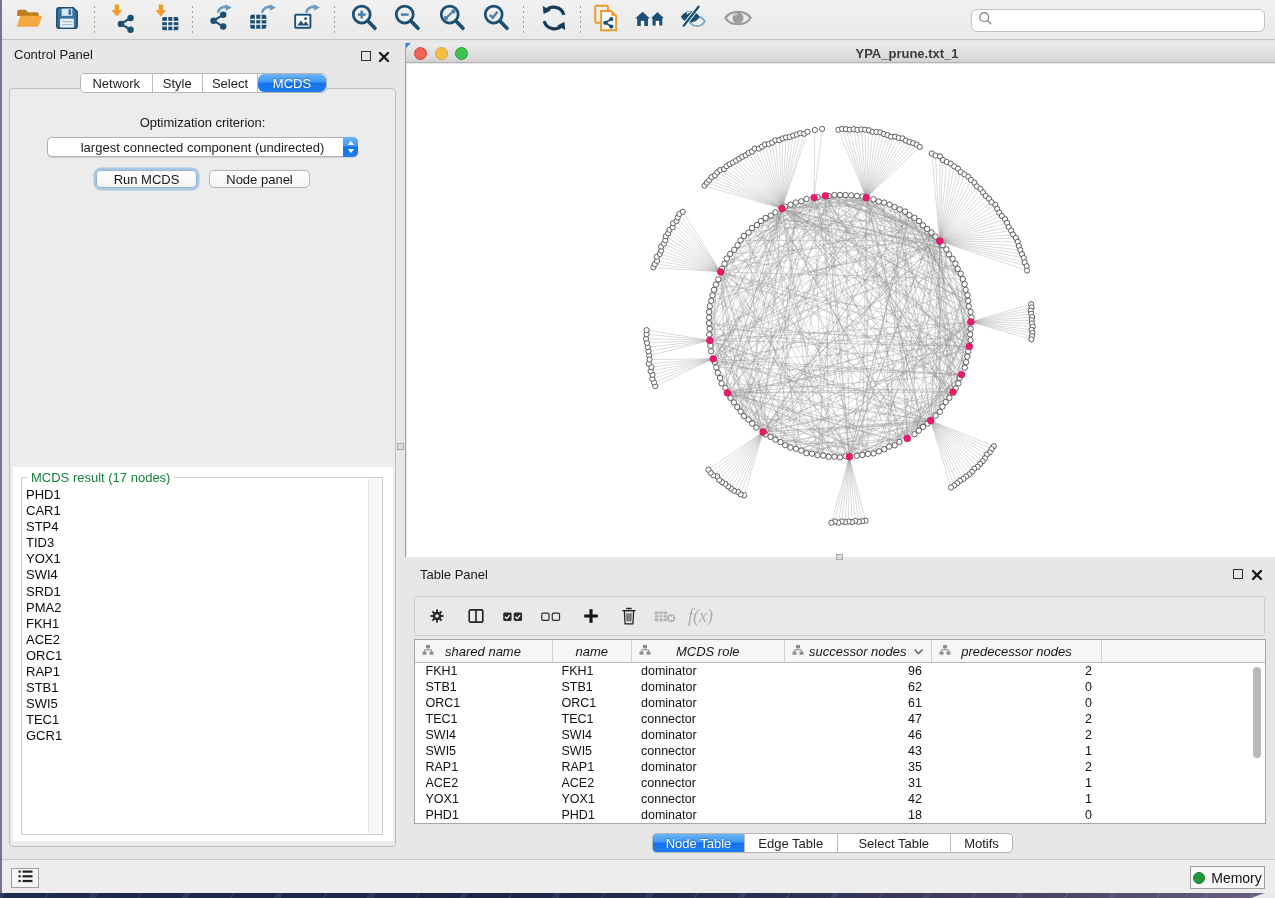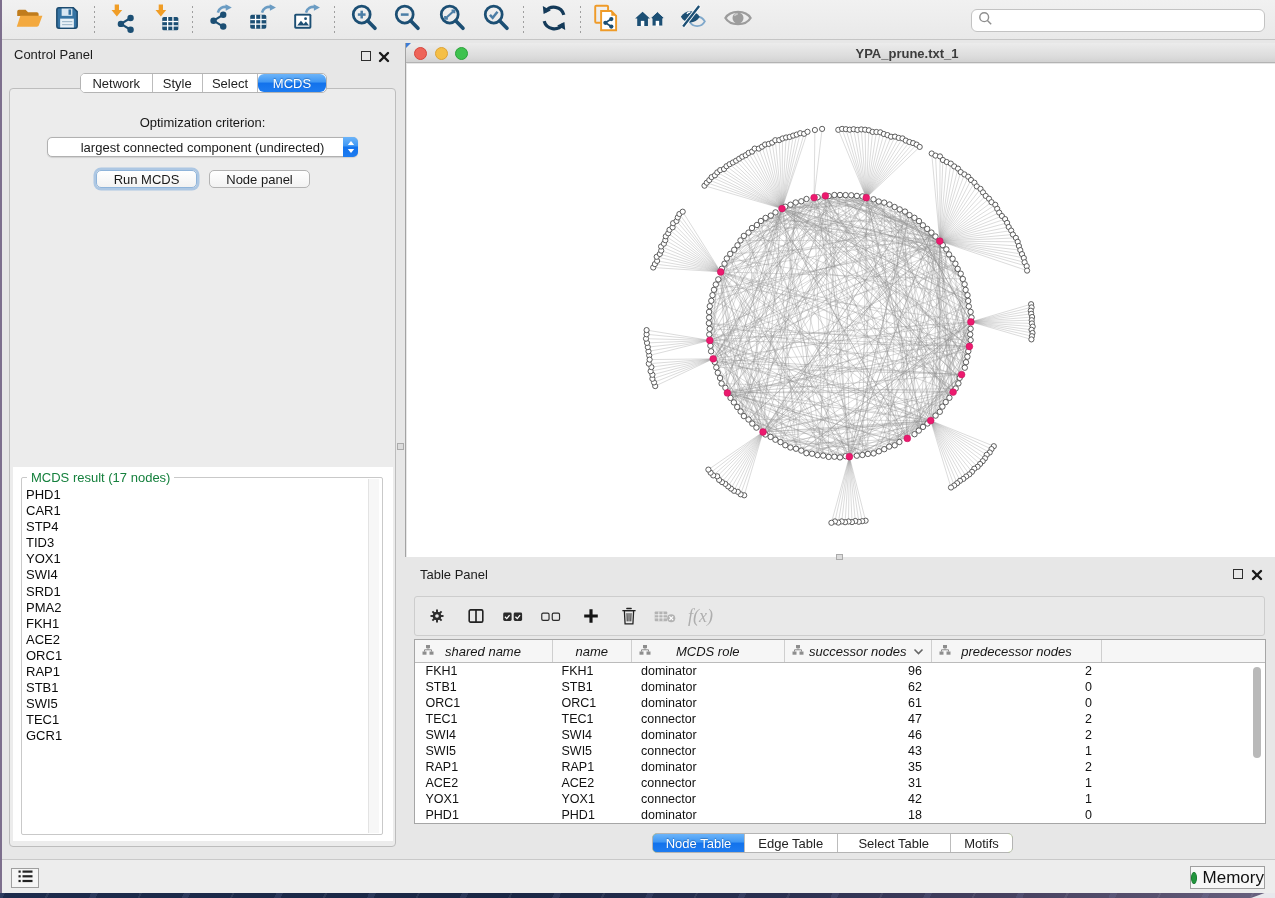--- a/index.html
+++ b/index.html
@@ -84,21 +84,21 @@
   .td.num { text-align:right; }
   .tscroll { position:absolute; right:4px; top:27px; width:8px; height:91px; background:#b9b9b9; border-radius:4px; }
   .tp-tabs { position:absolute; left:650px; top:833px; height:20px; display:flex;
     border:1px solid #b4b4b4; border-radius:5px; background:#84cc16; overflow:hidden; }
 
   
   .statusbar { position:absolute; left:0; top:859px; width:1273px; height:34px; background:#ededed; border-top:1px solid #c9c9c9; }
   .list-btn { position:absolute; left:9px; top:8px; width:28px; height:20px; background:#f5f5f5; border:1px solid #9f9f9f;
     display:flex; align-items:center; justify-content:center; }
   .mem-btn { position:absolute; right:10px; top:6px; width:75px; height:23px; background:#f7f7f7; border:1px solid #9f9f9f;
-    display:flex; align-items:center; justify-content:center; gap:6px; font-size:17px; color:#111; }
+    display:flex; align-items:center; justify-content:center; gap:6px; font-size:14px; color:#111; }
   .mem-dot { width:12px; height:12px; border-radius:50%; background:#22953d; border:1px solid #177a30; }
 </style>
 </head>
 <body>
 
 <div class="screen">
   <div class="leftstrip"></div>
   <div class="corner-wedge"></div>
   <div class="appwin">
 

